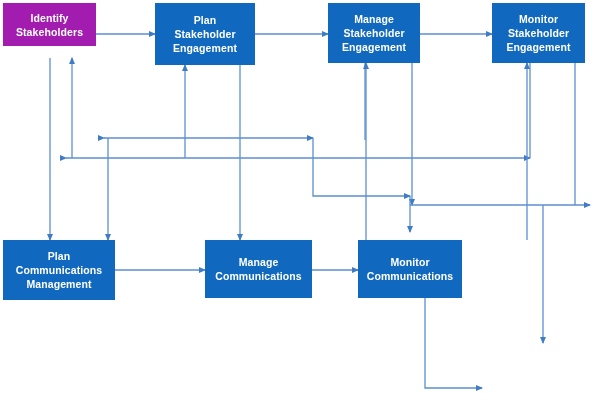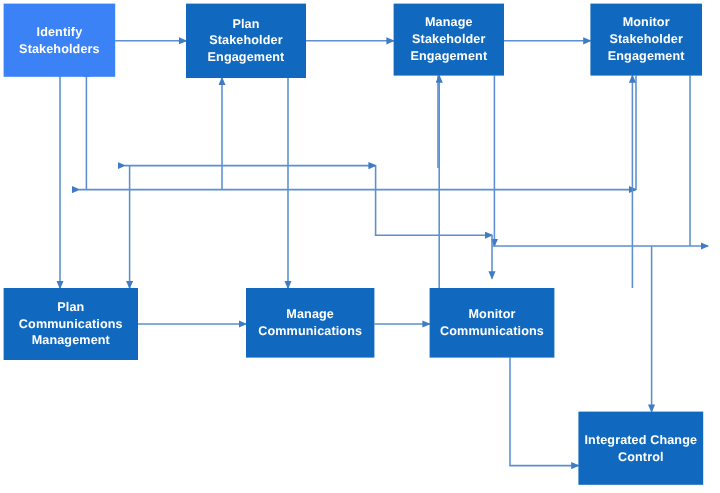--- a/index.html
+++ b/index.html
@@ -81,21 +81,21 @@
         <path d="M 410 196 L 410 232" stroke="#5B8FD1" fill="none" marker-end="url(#arrow-r)"></path>
         <path d="M 115 270 L 205 270" stroke="#5B8FD1" fill="none" marker-end="url(#arrow-r)"></path>
         <path d="M 312 270 L 358 270" stroke="#5B8FD1" fill="none" marker-end="url(#arrow-r)"></path>
         <path d="M 425 298 L 425 388 L 482 388" stroke="#5B8FD1" fill="none" marker-end="url(#arrow-r)"></path>
         <path d="M 543 205 L 543 343" stroke="#5B8FD1" fill="none" marker-end="url(#arrow-r)"></path>
         <path d="M 410 205 L 590 205" stroke="#5B8FD1" fill="none" marker-end="url(#arrow-r)"></path>
         <path d="M 575 63 L 575 205" stroke="#5B8FD1" fill="none"></path>
       </g>
   </svg>
 
-  <div class="node-box" style="left: 3px; top: 3px; width: 93px; height: 61px; background: #3b82f6; color: rgb(255, 255, 255);">
+  <div class="node-box" style="left: 3px; top: 3px; width: 93px; height: 43px; background: #a21caf; color: rgb(255, 255, 255);">
     <span class="node-label">Identify
 Stakeholders</span>
   </div>
 
   <div class="node-box" style="left: 155px; top: 3px; width: 100px; height: 62px; background: rgb(16, 105, 190); color: rgb(255, 255, 255);">
     <span class="node-label">Plan
 Stakeholder
 Engagement</span>
   </div>
 
@@ -120,18 +120,14 @@
   <div class="node-box" style="left: 205px; top: 240px; width: 107px; height: 58px; background: rgb(16, 105, 190); color: rgb(255, 255, 255);">
     <span class="node-label">Manage
 Communications</span>
   </div>
 
   <div class="node-box" style="left: 358px; top: 240px; width: 104px; height: 58px; background: rgb(16, 105, 190); color: rgb(255, 255, 255);">
     <span class="node-label">Monitor
 Communications</span>
   </div>
 
-  <div class="node-box" style="left: 482px; top: 343px; width: 104px; height: 61px; background: rgb(16, 105, 190); color: rgb(255, 255, 255);">
-    <span class="node-label">Integrated Change
-Control</span>
-  </div>
 
 </div>
 
 </body></html>

